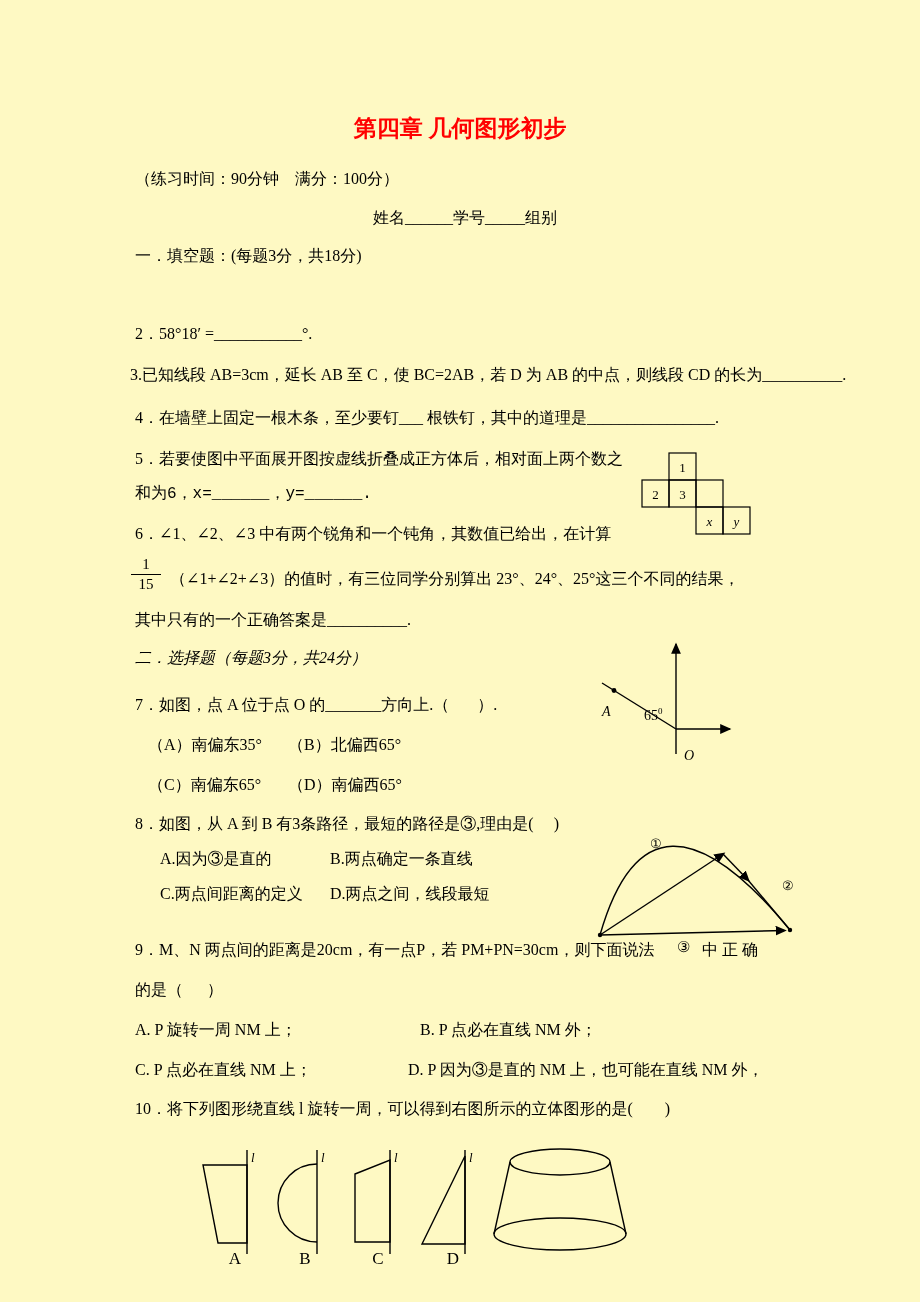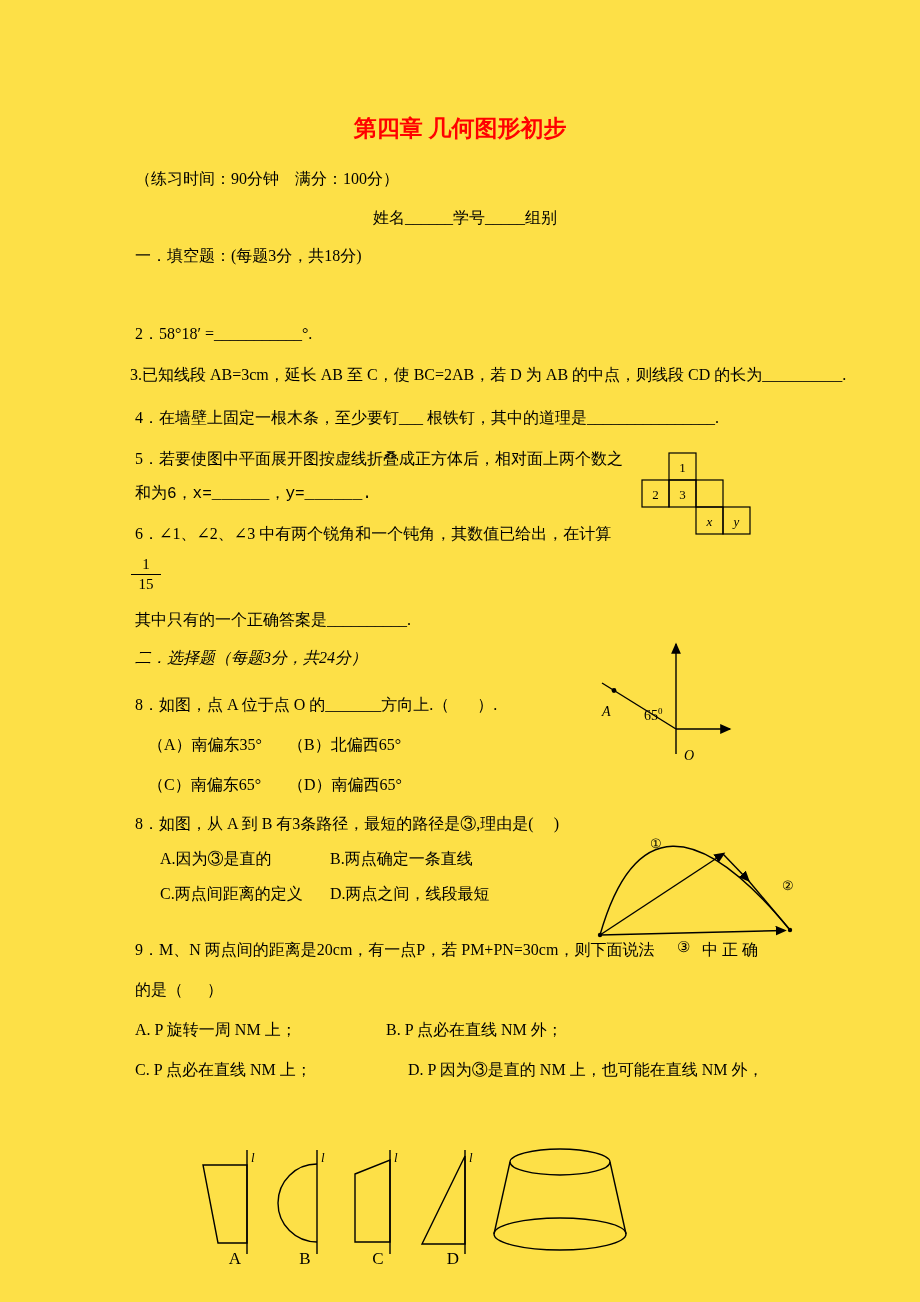--- a/index.html
+++ b/index.html
@@ -1,18 +1,18 @@
 <!DOCTYPE html>
 <html><head>
 <meta charset="utf-8">
 <style>
   * { margin:0; padding:0; box-sizing:border-box; }
   html,body { background:#ffffff; }
   body { font-family:"Liberation Serif","DejaVu Serif",serif; color:#000; }
-  .page { position:relative; width:920px; height:1302px; background:#fde047; overflow:hidden; font-size:16px; }
+  .page { position:relative; width:920px; height:1302px; background:#fef9c3; overflow:hidden; font-size:16px; }
   .abs { position:absolute; white-space:pre; line-height:1.3; }
   .title { width:920px; text-align:center; font-size:23px; font-weight:bold; }
   .centered { width:880px; text-align:center; }
   .frac { position:absolute; width:30px; text-align:center; font-size:15px; line-height:1.15; }
   .frac .num { display:block; border-bottom:1.5px solid #000; padding:0 6px 1px; }
   .frac .den { display:block; padding-top:1px; }
   svg { position:absolute; overflow:visible; }
   svg text { font-family:"Liberation Serif","DejaVu Serif",serif; fill:#000; }
   .figletter { width:70px; text-align:center; font-size:17px; }
 </style>
@@ -46,25 +46,26 @@
     <text x="41.5" y="47" font-size="13" text-anchor="middle">3</text>
     <text x="68.5" y="74" font-size="13" font-style="italic" text-anchor="middle">x</text>
     <text x="95.5" y="74" font-size="13" font-style="italic" text-anchor="middle">y</text>
   </svg>
 
   <div class="abs" style="top:524px;left:135px;">6．∠1、∠2、∠3 中有两个锐角和一个钝角，其数值已给出，在计算</div>
   <div class="frac" style="top:556px;left:131px;">
     <span class="num">1</span>
     <span class="den">15</span>
   </div>
+  <div class="abs" style="top:569px;left:170px;">（∠1+∠2+∠3）的值时，有三位同学分别算出 23°、24°、25°这三个不同的结果，</div>
   <div class="abs" style="top:610px;left:135px;font-family:Liberation Serif, serif;">其中只有的一个正确答案是__________.</div>
 
   <div class="abs" style="top:648px;left:135px;font-style:italic;">二．选择题（每题3分，共24分）</div>
 
-  <div class="abs" style="top:695px;left:135px;">8．如图，点 A 位于点 O 的_______方向上.（       ）.</div>
+  <div class="abs" style="top:695px;left:135px;">7．如图，点 A 位于点 O 的_______方向上.（       ）.</div>
   <div class="abs" style="top:735px;left:148px;">（A）南偏东35°</div>
   <div class="abs" style="top:735px;left:288px;">（B）北偏西65°</div>
   <div class="abs" style="top:775px;left:148px;">（C）南偏东65°</div>
   <div class="abs" style="top:775px;left:288px;">（D）南偏西65°</div>
 
   <svg style="left:596px;top:636px;" width="146" height="132" viewBox="0 0 146 132">
     <defs>
       <marker id="arrC" markerWidth="9" markerHeight="8" refX="7" refY="3.5" orient="auto">
         <path d="M0,0 L8,3.5 L0,7 Z" fill="#000"></path>
       </marker>
@@ -99,24 +100,25 @@
     <circle cx="202" cy="112" r="2.2" fill="#000"></circle>
     <text x="62" y="30" font-size="13">①</text>
     <text x="194" y="72" font-size="13">②</text>
   </svg>
   <div class="abs" style="top:938px;left:677px;font-size:15px;">③</div>
 
   <div class="abs" style="top:940px;left:135px;">9．M、N 两点间的距离是20cm，有一点P，若 PM+PN=30cm，则下面说法</div>
   <div class="abs" style="top:940px;left:702px;">中 正 确</div>
   <div class="abs" style="top:980px;left:135px;">的是（      ）</div>
   <div class="abs" style="top:1020px;left:135px;">A. P 旋转一周 NM 上；</div>
-  <div class="abs" style="top:1020px;left:386px;">B. P 点必在直线 NM 外；</div>
+  <div class="abs" style="top:1020px;left:420px;">B. P 点必在直线 NM 外；</div>
   <div class="abs" style="top:1060px;left:135px;">C. P 点必在直线 NM 上；</div>
   <div class="abs" style="top:1060px;left:408px;">D. P 因为③是直的 NM 上，也可能在直线 NM 外，</div>
 
+  <div class="abs" style="top:1099px;left:135px;">10．将下列图形绕直线 l 旋转一周，可以得到右图所示的立体图形的是(        )</div>
 
   <svg style="left:200px;top:1146px;" width="70" height="112" viewBox="0 0 70 112">
     <line x1="47" y1="4" x2="47" y2="108" stroke="#000" stroke-width="1.4"></line>
     <polygon points="3,19 47,19 47,97 18,97" fill="none" stroke="#000" stroke-width="1.4"></polygon>
     <text x="51" y="16" font-size="13" font-style="italic">l</text>
   </svg>
   <svg style="left:270px;top:1146px;" width="70" height="112" viewBox="0 0 70 112">
     <line x1="47" y1="4" x2="47" y2="108" stroke="#000" stroke-width="1.4"></line>
     <path d="M47,18 A39,39 0 0 0 47,96" fill="none" stroke="#000" stroke-width="1.4"></path>
     <text x="51" y="16" font-size="13" font-style="italic">l</text>

